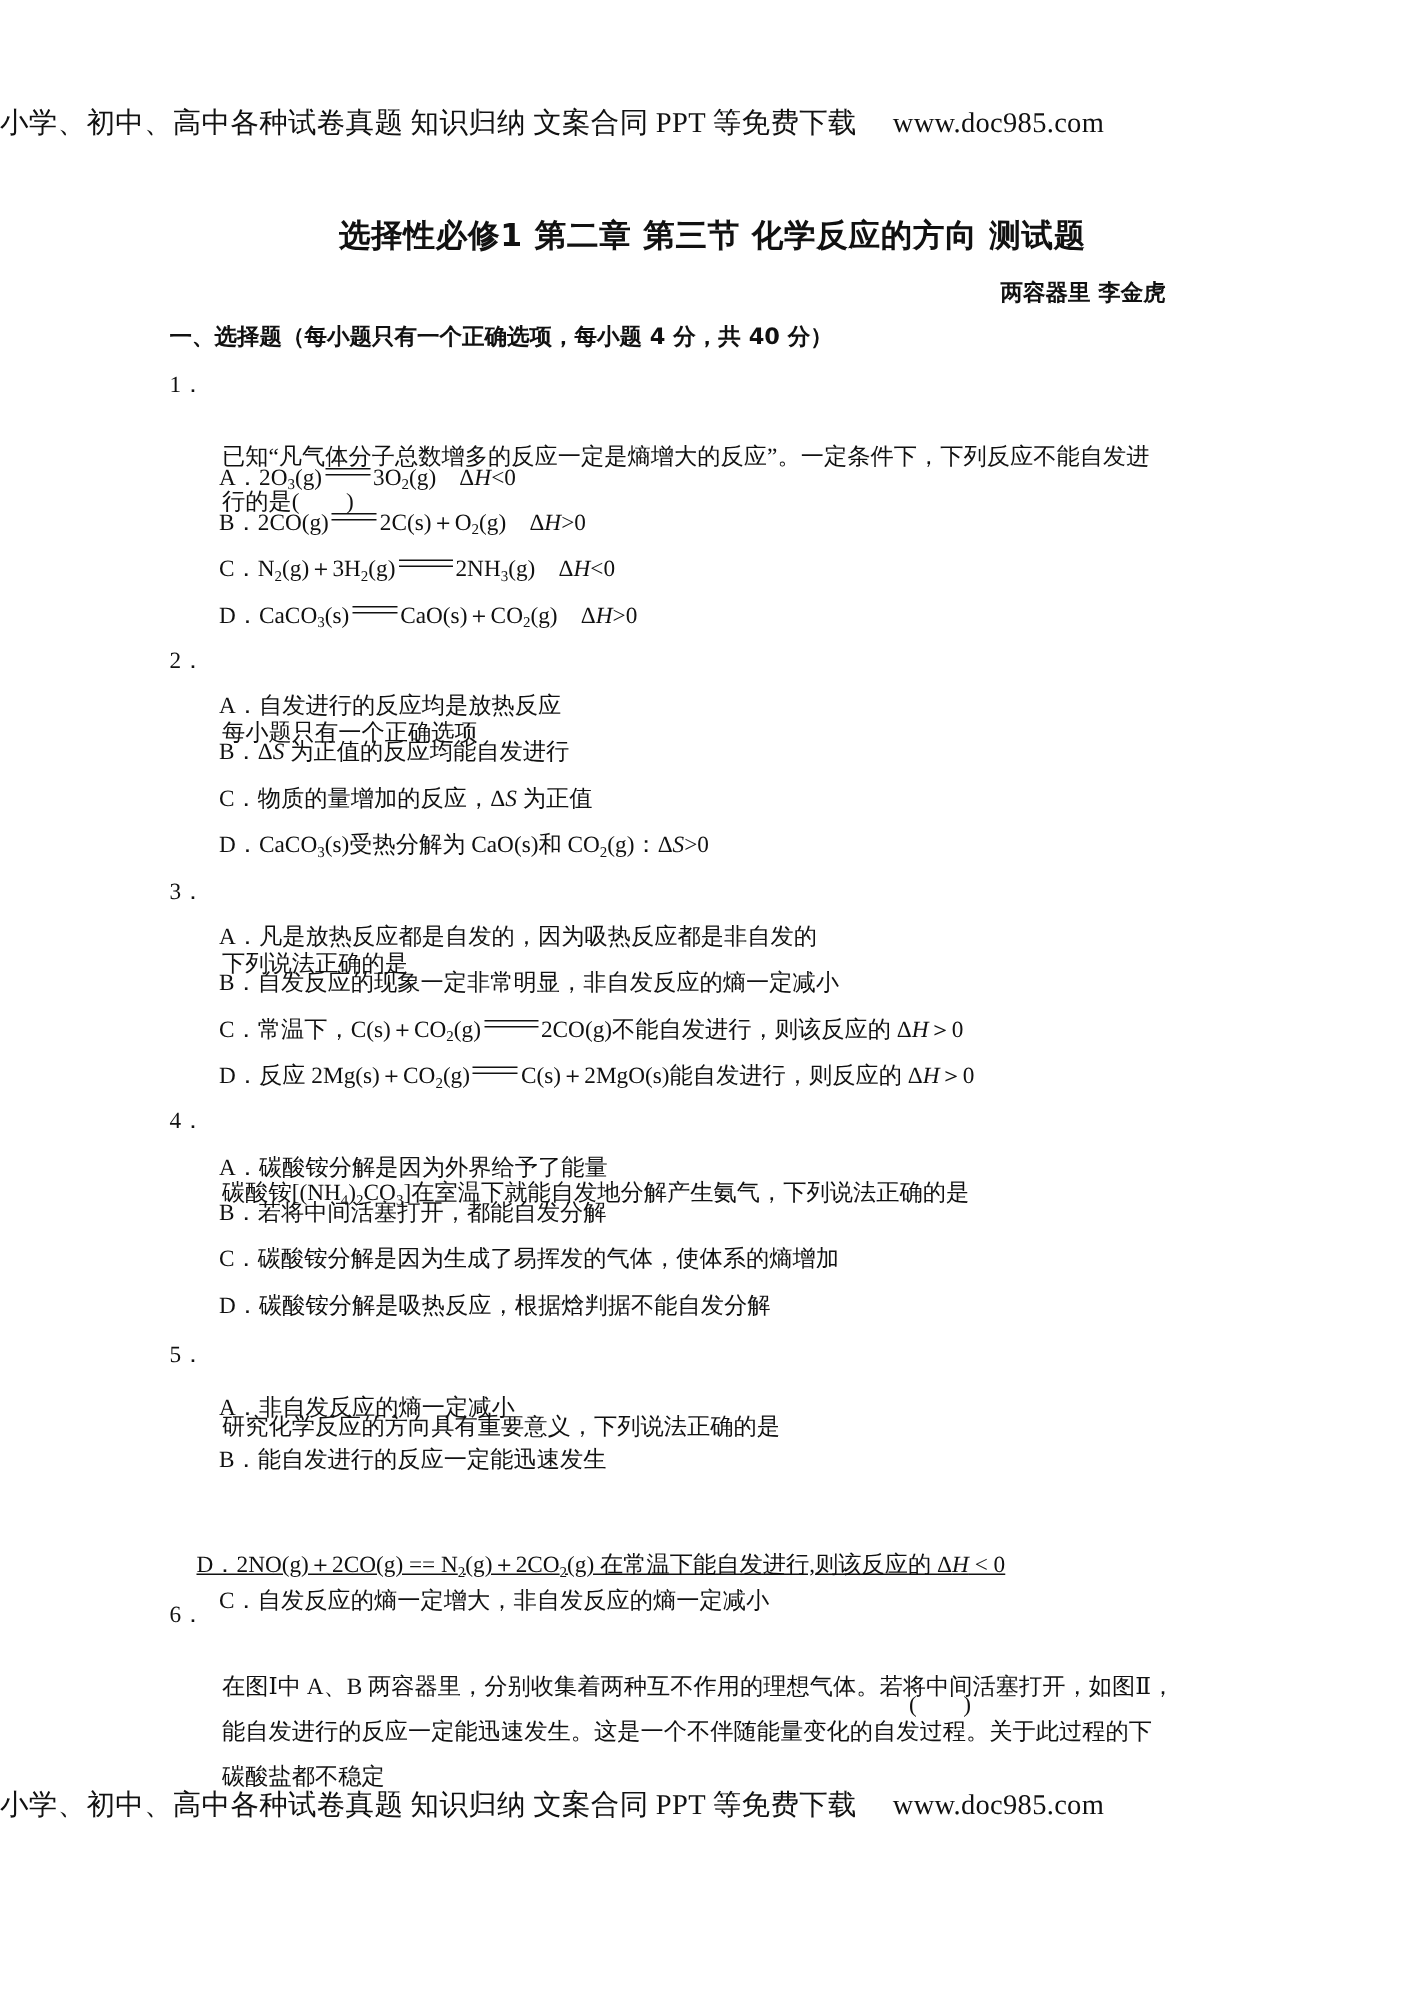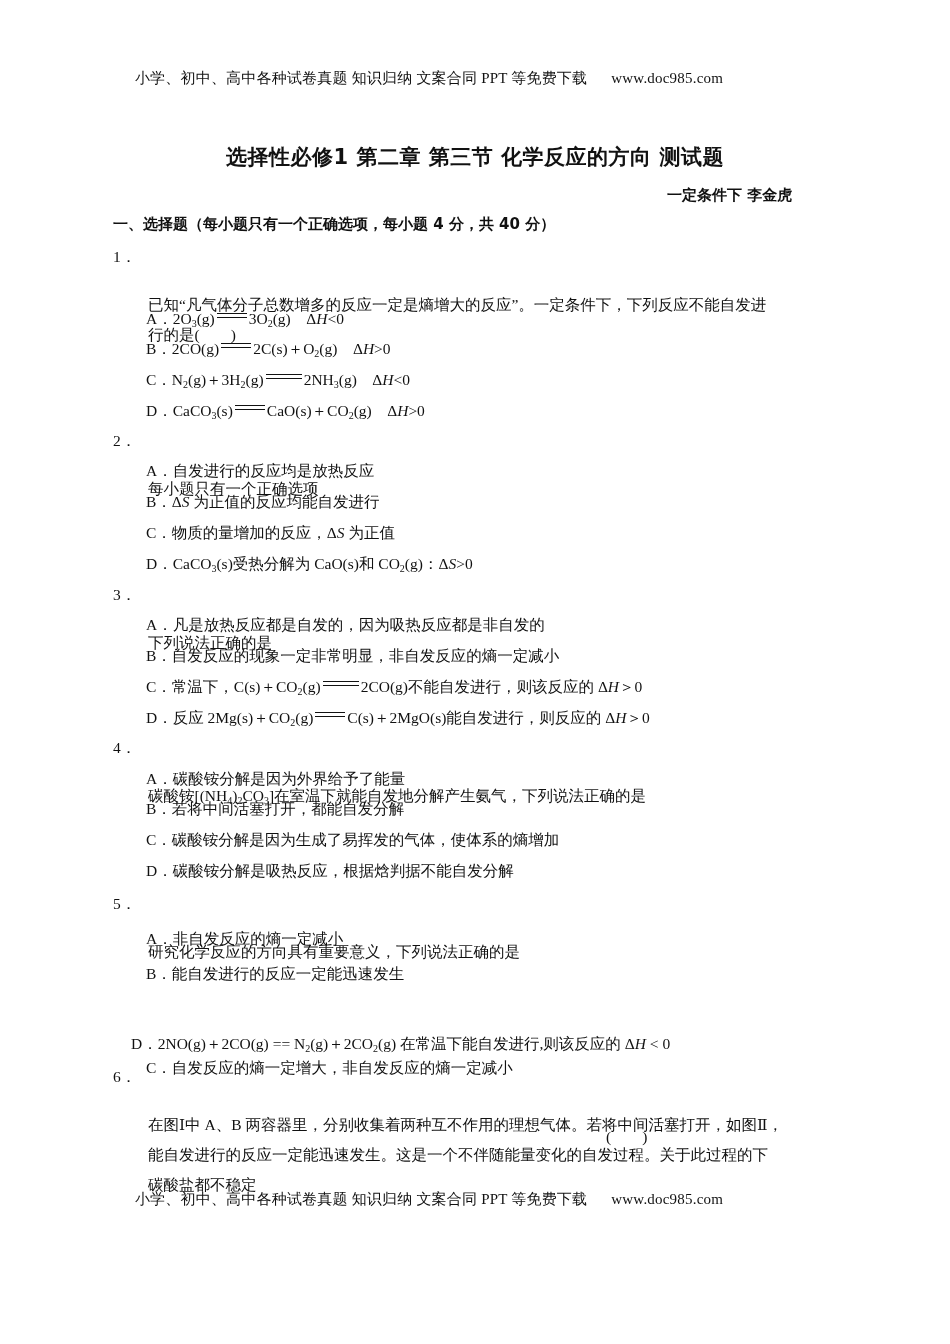--- a/index.html
+++ b/index.html
@@ -1,51 +1,51 @@
 <!DOCTYPE html>
 <html><head>
   <meta charset="utf-8">
   <style>
     html, body { margin: 0; padding: 0; background: #ffffff; }
     body { width: 950px; height: 1344px; position: relative; overflow: hidden;
       font-family: "Liberation Serif", "DejaVu Serif", serif; color: #111; }
-    .header-banner, .footer-banner { position: absolute; left: 0; width: 858px; text-align: center;
-      font-size: 15px; letter-spacing: 0.2px; }
+    .header-banner, .footer-banner { position: absolute; left: 0; width: 858px; 
+      font-size: 19px; letter-spacing: 0.2px; }
     .header-banner { top: 69px; }
     .footer-banner { top: 1190px; }
     .banner-url { margin-left: 24px; }
     .title { position: absolute; top: 143px; left: 0; width: 950px; text-align: center;
       font-size: 21px; font-weight: bold; font-family: "DejaVu Sans", sans-serif; letter-spacing: 0.5px; }
     .author { position: absolute; top: 186px; left: 667px; font-size: 15px; font-weight: bold;
       font-family: "DejaVu Sans", sans-serif; }
     .section-heading { position: absolute; top: 215px; left: 113px; font-size: 15px; font-weight: bold;
       font-family: "DejaVu Sans", sans-serif; }
     .line { position: absolute; font-size: 15.5px; white-space: nowrap; line-height: 20px; }
     .qnum { position: absolute; left: 113px; }
     .qtext { left: 148px; margin-top: 48px; }
     .opt { left: 146px; }
-    .opt-d5 { left: 131px; }
+    .opt-d5 { left: 131px; text-decoration: underline; }
     sub { font-size: 10px; vertical-align: -3px; line-height: 0; }
     i { font-style: italic; }
     .eqarrow { display: inline-block; position: relative; width: 34px; height: 10px; vertical-align: 3px; }
     .eqarrow:before, .eqarrow:after { content: ""; position: absolute; left: 2px; right: 2px; border-top: 1px solid #111; }
     .eqarrow:before { top: 2px; } .eqarrow:after { top: 6px; }
     .rev { display: inline-block; position: relative; width: 40px; height: 10px; vertical-align: 3px; }
     .rev:before { content: ""; position: absolute; left: 2px; right: 2px; top: 2px; border-top: 1px solid #111; }
     .rev:after { content: ""; position: absolute; left: 2px; right: 2px; top: 6px; border-top: 1px solid #111; }
   </style>
 </head>
 <body>
 
 <div class="header-banner">
   <span>小学、初中、高中各种试卷真题  知识归纳  文案合同  PPT 等免费下载</span><span class="banner-url">www.doc985.com</span>
 </div>
 
 <div class="title">选择性必修1  第二章  第三节    化学反应的方向    测试题</div>
-<div class="author">一定条件下    李金虎</div>
+<div class="author">两容器里    李金虎</div>
 <div class="section-heading">一、选择题（每小题只有一个正确选项，每小题 4 分，共 40 分）</div>
 
 <div class="line qnum" style="top:247px">1．</div>
 <div class="line qtext" style="top:247px">已知“凡气体分子总数增多的反应一定是熵增大的反应”。一定条件下，下列反应不能自发进</div>
 <div class="line qtext" style="top:277px">行的是(　　)</div>
 <div class="line opt" style="top:309px">A．2O<sub>3</sub>(g)<span class="eqarrow"></span>3O<sub>2</sub>(g)&nbsp;&nbsp;&nbsp; Δ<i>H</i>&lt;0</div>
 <div class="line opt" style="top:339px">B．2CO(g)<span class="eqarrow"></span>2C(s)＋O<sub>2</sub>(g)&nbsp;&nbsp;&nbsp; Δ<i>H</i>&gt;0</div>
 <div class="line opt" style="top:370px">C．N<sub>2</sub>(g)＋3H<sub>2</sub>(g)<span class="rev"></span>2NH<sub>3</sub>(g)&nbsp;&nbsp;&nbsp; Δ<i>H</i>&lt;0</div>
 <div class="line opt" style="top:401px">D．CaCO<sub>3</sub>(s)<span class="eqarrow"></span>CaO(s)＋CO<sub>2</sub>(g)&nbsp;&nbsp;&nbsp; Δ<i>H</i>&gt;0</div>
 

